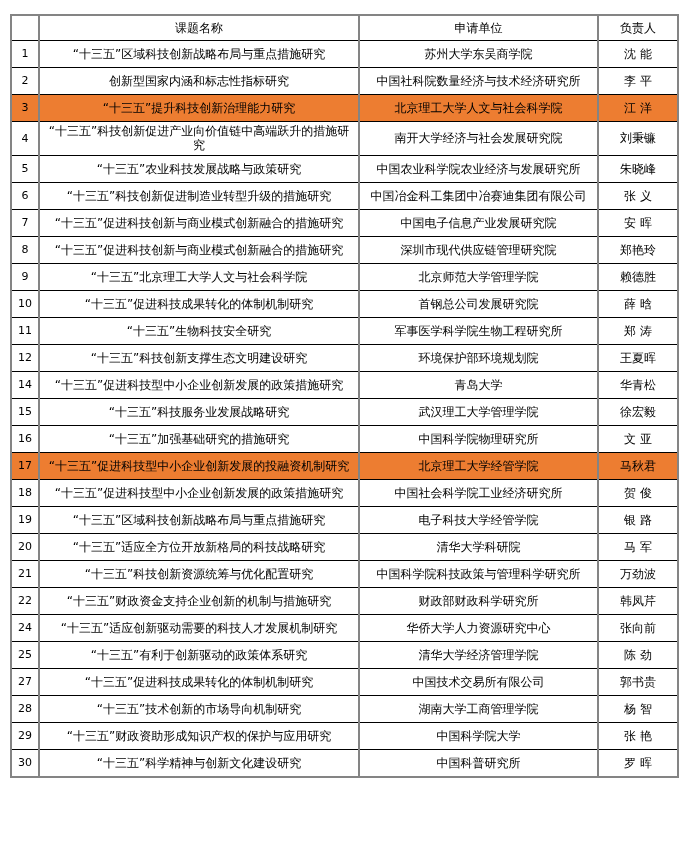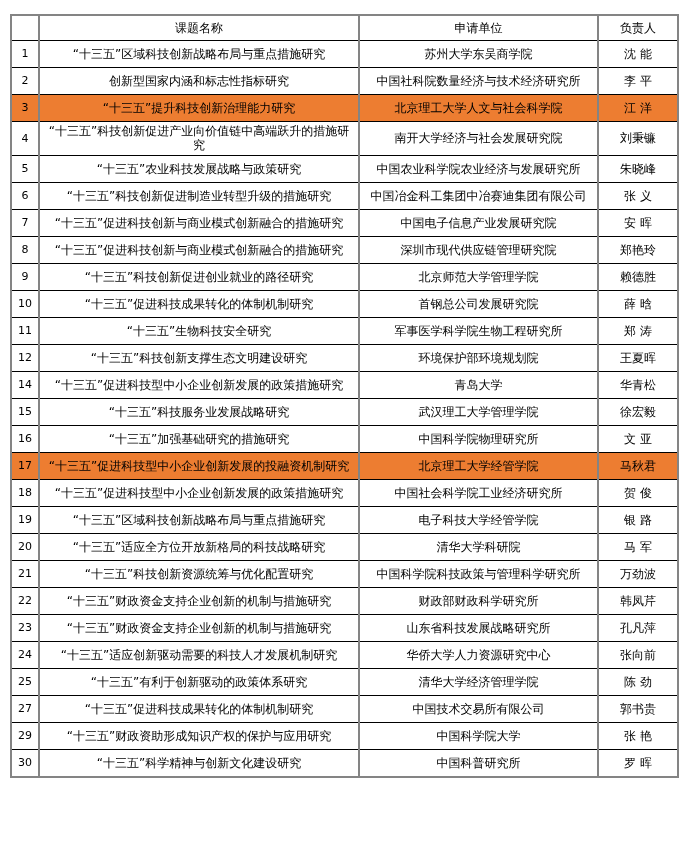--- a/index.html
+++ b/index.html
@@ -105,21 +105,21 @@
     <td>安 晖</td>
   </tr>
       <tr>
     <td class="no">8</td>
     <td>“十三五”促进科技创新与商业模式创新融合的措施研究</td>
     <td>深圳市现代供应链管理研究院</td>
     <td>郑艳玲</td>
   </tr>
       <tr>
     <td class="no">9</td>
-    <td>“十三五”科技创新促进创业就业的路径研究</td>
+    <td>“十三五”北京理工大学人文与社会科学院</td>
     <td>北京师范大学管理学院</td>
     <td>赖德胜</td>
   </tr>
       <tr>
     <td class="no">10</td>
     <td>“十三五”促进科技成果转化的体制机制研究</td>
     <td>首钢总公司发展研究院</td>
     <td>薛 晗</td>
   </tr>
       <tr>
@@ -182,44 +182,44 @@
     <td>中国科学院科技政策与管理科学研究所</td>
     <td>万劲波</td>
   </tr>
       <tr>
     <td class="no">22</td>
     <td>“十三五”财政资金支持企业创新的机制与措施研究</td>
     <td>财政部财政科学研究所</td>
     <td>韩凤芹</td>
   </tr>
       <tr>
-    <td class="no">23</td>
-    <td>“十三五”财政资金支持企业创新的机制与措施研究</td>
-    <td>山东省科技发展战略研究所</td>
-    <td>孔凡萍</td>
-  </tr>
-      <tr>
     <td class="no">24</td>
     <td>“十三五”适应创新驱动需要的科技人才发展机制研究</td>
     <td>华侨大学人力资源研究中心</td>
     <td>张向前</td>
   </tr>
       <tr>
     <td class="no">25</td>
     <td>“十三五”有利于创新驱动的政策体系研究</td>
     <td>清华大学经济管理学院</td>
     <td>陈 劲</td>
   </tr>
       <tr>
     <td class="no">27</td>
     <td>“十三五”促进科技成果转化的体制机制研究</td>
     <td>中国技术交易所有限公司</td>
     <td>郭书贵</td>
   </tr>
       <tr>
+    <td class="no">28</td>
+    <td>“十三五”技术创新的市场导向机制研究</td>
+    <td>湖南大学工商管理学院</td>
+    <td>杨 智</td>
+  </tr>
+      <tr>
     <td class="no">29</td>
     <td>“十三五”财政资助形成知识产权的保护与应用研究</td>
     <td>中国科学院大学</td>
     <td>张 艳</td>
   </tr>
       <tr>
     <td class="no">30</td>
     <td>“十三五”科学精神与创新文化建设研究</td>
     <td>中国科普研究所</td>
     <td>罗 晖</td>

